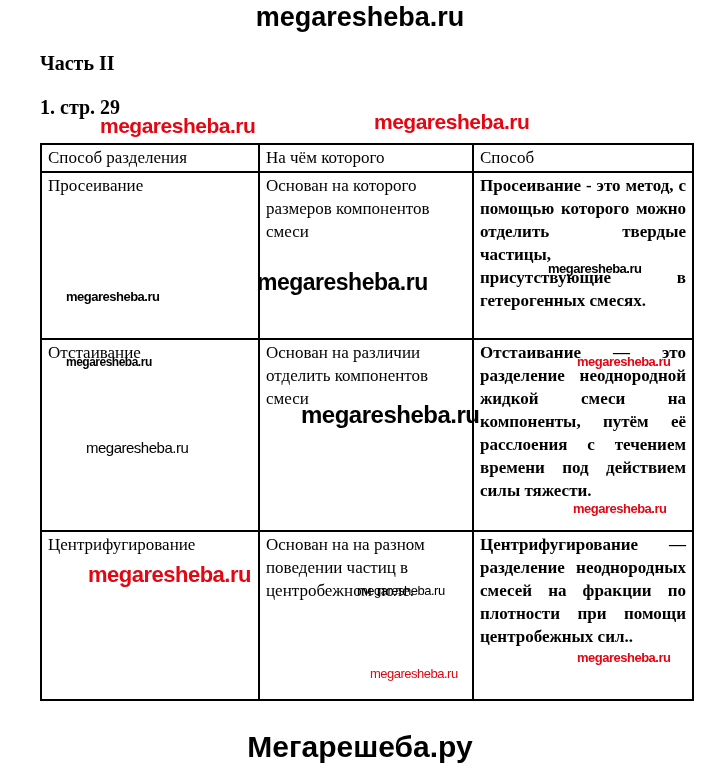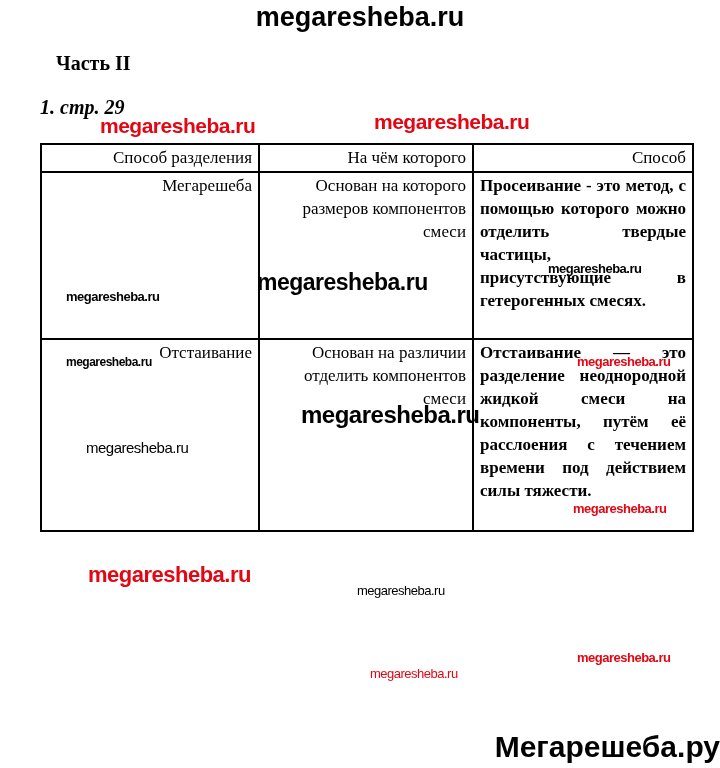--- a/index.html
+++ b/index.html
@@ -14,51 +14,51 @@
   .page { position: absolute; inset: 0; width: 720px; height: 768px; }
 
   .top-title {
     position: absolute; top: 2px; left: 0; width: 720px;
     text-align: center;
     font-family: "Liberation Sans", sans-serif;
     font-weight: bold; font-size: 27px; line-height: 30px;
   }
   .part-heading {
     position: absolute; left: 40px; top: 52px;
-    font-weight: bold; font-size: 20px; margin-left: 16px;
+    font-weight: bold; font-size: 20px;
   }
   .page-ref {
     position: absolute; left: 40px; top: 96px;
-    font-weight: bold; font-size: 20px; font-style: italic;
+    font-weight: bold; font-size: 20px;
   }
 
   table.sep-table {
     position: absolute; left: 40px; top: 143px;
     width: 652px;
     border-collapse: collapse;
     table-layout: fixed;
   }
   .sep-table th, .sep-table td {
     border: 2px solid #000000;
     vertical-align: top;
     font-size: 17px; line-height: 23px;
     padding: 1px 6px 2px 6px;
     font-weight: normal;
-    text-align: right;
+    text-align: left;
     overflow: hidden;
   }
   .sep-table thead th { height: 19px; }
   .sep-table tbody tr:nth-child(1) td { height: 162px; }
   .sep-table tbody tr:nth-child(2) td { height: 187px; }
   .sep-table tbody tr:nth-child(3) td { height: 164px; }
   .sep-table td.cell-conclusion { text-align: justify; font-weight: bold; }
 
   .footer-title {
     position: absolute; top: 731px; left: 0; width: 720px;
-    text-align: right;
+    text-align: center;
     font-family: "Liberation Sans", sans-serif;
     font-weight: bold; font-size: 30px; line-height: 32px;
   }
 
   #wm-layer { position: absolute; inset: 0; pointer-events: none; }
   .wm {
     position: absolute;
     font-family: "Liberation Sans", sans-serif;
     white-space: nowrap;
     line-height: 1;
@@ -84,28 +84,33 @@
     </colgroup>
     <thead>
       <tr>
           <th>Способ разделения</th>
           <th>На чём которого</th>
           <th>Способ</th>
         </tr>
     </thead>
     <tbody>
         <tr>
-          <td class="cell-method">Мегарешеба</td>
+          <td class="cell-method">Просеивание</td>
           <td class="cell-basis">Основан на которого размеров компонентов смеси</td>
           <td class="cell-conclusion">Просеивание - это метод, с помощью которого можно отделить твердые частицы, присутствующие в гетерогенных смесях.</td>
         </tr>
         <tr>
           <td class="cell-method">Отстаивание</td>
           <td class="cell-basis">Основан на различии отделить компонентов смеси</td>
           <td class="cell-conclusion">Отстаивание — это разделение неоднородной жидкой смеси на компоненты, путём её расслоения с течением времени под действием силы тяжести.</td>
+        </tr>
+        <tr>
+          <td class="cell-method">Центрифугирование</td>
+          <td class="cell-basis">Основан на на разном поведении частиц в центробежном поле.</td>
+          <td class="cell-conclusion">Центрифугирование — разделение неоднородных смесей на фракции по плотности при помощи центробежных сил..</td>
         </tr>
       </tbody>
   </table>
 
   <div class="footer-title">Мегарешеба.ру</div>
 
   <div id="wm-layer">
       <div class="wm" style="left: 100px; top: 115px; font-size: 21px; font-weight: 700; color: rgb(227, 6, 19);">megaresheba.ru</div>
       <div class="wm" style="left: 374px; top: 111px; font-size: 21px; font-weight: 700; color: rgb(227, 6, 19);">megaresheba.ru</div>
       <div class="wm" style="left: 548px; top: 262px; font-size: 13px; font-weight: 700; color: rgb(0, 0, 0);">megaresheba.ru</div>

